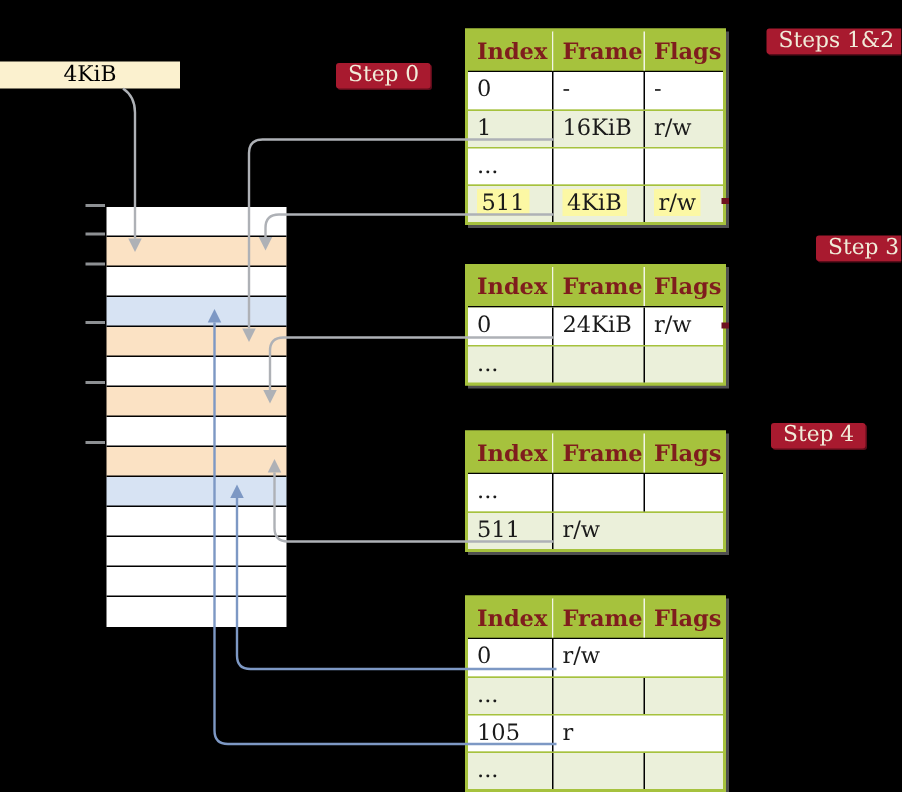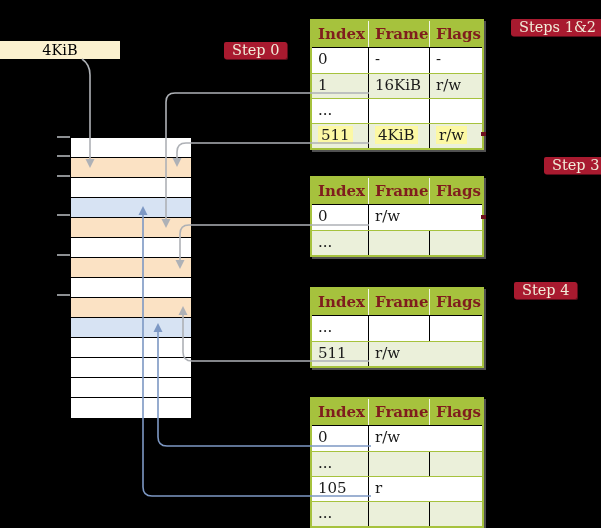--- a/index.html
+++ b/index.html
@@ -111,20 +111,21 @@
       </div>
     </div>
   <div class="pt" id="pt-1">
       <div class="pt-header">
         <div class="hcell">Index</div>
         <div class="hcell">Frame</div>
         <div class="hcell">Flags</div>
       </div>
       <div class="pt-row row-a">
         <div class="cell">0</div>
+        <div class="cell">24KiB</div>
         <div class="cell">r/w</div>
       </div>
       <div class="pt-row row-b">
         <div class="cell">...</div>
         <div class="cell"></div>
         <div class="cell"></div>
       </div>
     </div>
   <div class="pt" id="pt-2">
       <div class="pt-header">

